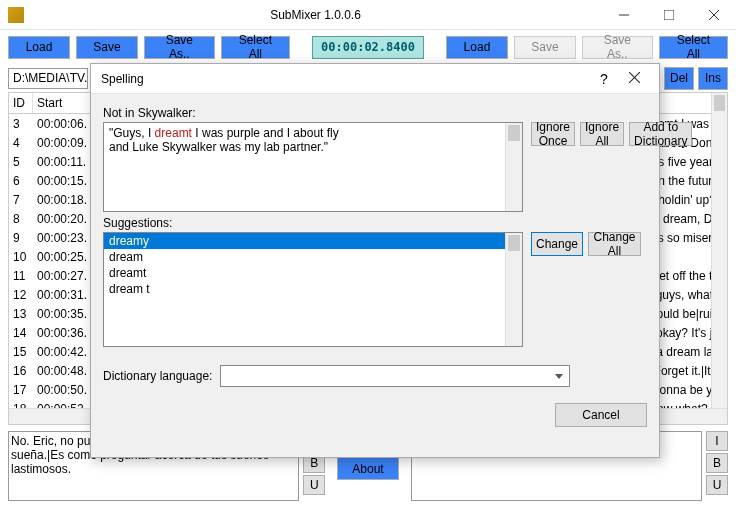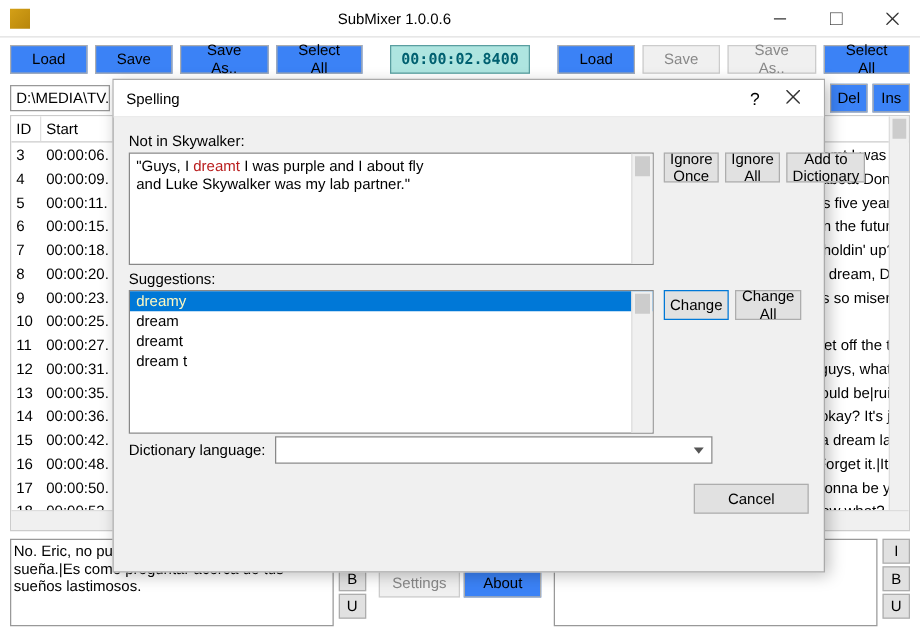--- a/index.html
+++ b/index.html
@@ -33,21 +33,21 @@
 .td { padding: 1px 4px; white-space: nowrap; overflow: hidden; }
 .td.id { width: 24px; }
 .td.start { width: 58px; }
 .td.txt { flex: 1; text-align: right; padding-right: 8px; }
 
 
 .bottom { position: absolute; bottom: 0; left: 0; right: 0; height: 78px; display: flex; padding: 4px 8px; gap: 4px; }
 .bottom-left { flex: 1; border: 1px solid #999; padding: 2px; font-size: 12px; }
 .center-btns { display: flex; flex-direction: column; gap: 2px; }
 .mini { width: 22px; height: 20px; border: 1px solid #adadad; background:#e1e1e1; display:flex; align-items:center; justify-content:center;}
-.center-col { display: flex; flex-direction: row; gap: 3px; align-items: center; padding: 0 6px; }
+.center-col { display: flex; flex-direction: column; gap: 3px; align-items: center; padding: 0 6px; }
 .bottom-right { flex: 1; border: 1px solid #999; padding: 2px; }
 
 
 .sb { position:absolute; right:0; top:0; bottom:0; width:16px; background:#f0f0f0; border-left:1px solid #ddd;}
 .sb::before{content:"";position:absolute;top:2px;left:2px;right:2px;height:16px;background:#ccc;}
 .sb-h{position:absolute;left:0;right:0;bottom:0;height:16px;background:#f0f0f0;border-top:1px solid #ddd;}
 
 
 .dialog { position: absolute; top: 63px; left: 90px; width: 570px; height: 395px; background: #f0f0f0; border: 1px solid #aaa; box-shadow: 3px 3px 12px rgba(0,0,0,0.25); }
 .dlg-title { height: 30px; display: flex; align-items: center; padding: 0 10px; background:#fff; border-bottom:1px solid #e5e5e5;}
@@ -61,21 +61,21 @@
 .dlg-text .sb{width:17px;}
 .dlg-text-content { padding-right:18px; }
 .misspell { color: #b91c1c; }
 .dlg-side { display: flex; flex-direction: row; gap: 5px; width: 110px; }
 .dlg-btn { background: #e1e1e1; border: 1px solid #adadad; padding: 4px; text-align: center; height: 24px; display:flex; align-items:center; justify-content:center;}
 .dlg-btn.primary { border: 1.5px solid #0078d7; text-align: right; }
 .dlg-list { width: 420px; height: 115px; border: 1px solid #888; background: #fff; position:relative;}
 .dlg-list .sb{width:17px;}
 .opt { padding: 1px 5px; }
 .opt.sel { background: #0078d7; color: #fef9c3; }
-.lang-row { display: flex; align-items: center; gap: 8px; margin-top: 2px; }
+.lang-row { display: flex; align-items: center; gap: 8px; margin-top: 18px; }
 .lang-select { width: 350px; height: 22px; border: 1px solid #888; background: #fff; position:relative;}
 .lang-select::after{content:"";position:absolute;right:6px;top:8px;border-left:4px solid transparent;border-right:4px solid transparent;border-top:5px solid #555;}
 .dlg-footer { display:flex; justify-content:flex-end; padding: 8px 12px;}
 </style>
 </head>
 <body>
 
 <div class="titlebar">
   <div class="app-icon"></div>
   <div class="titlebar-title">SubMixer 1.0.0.6</div>

